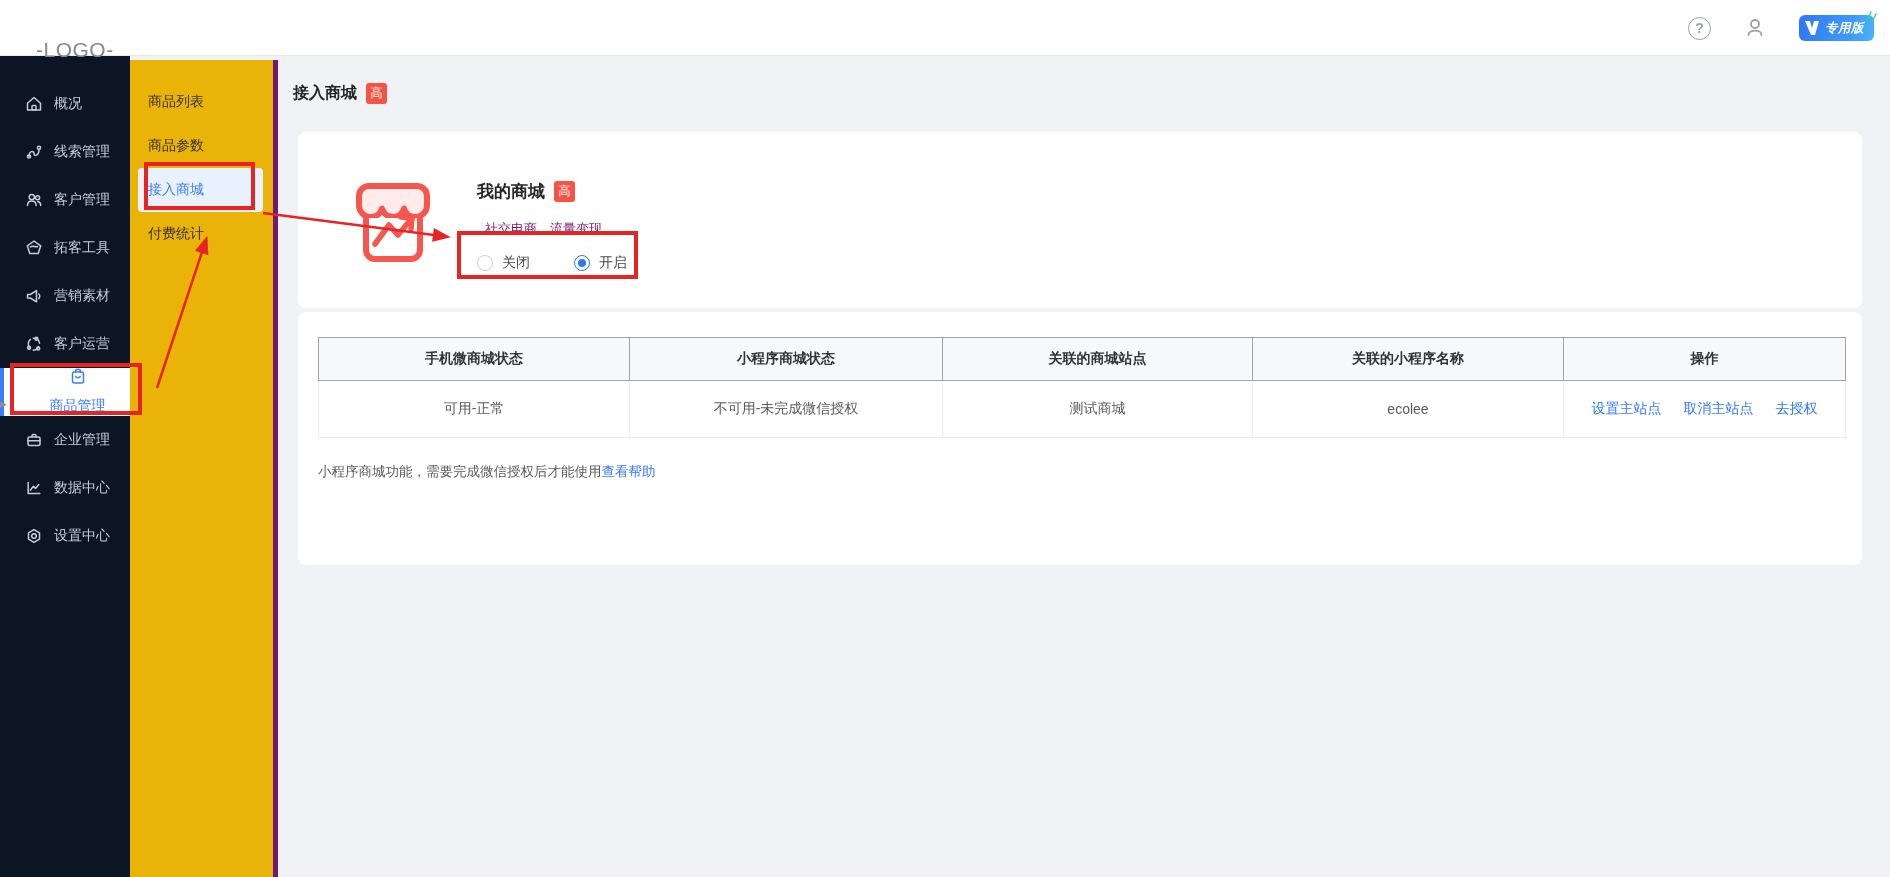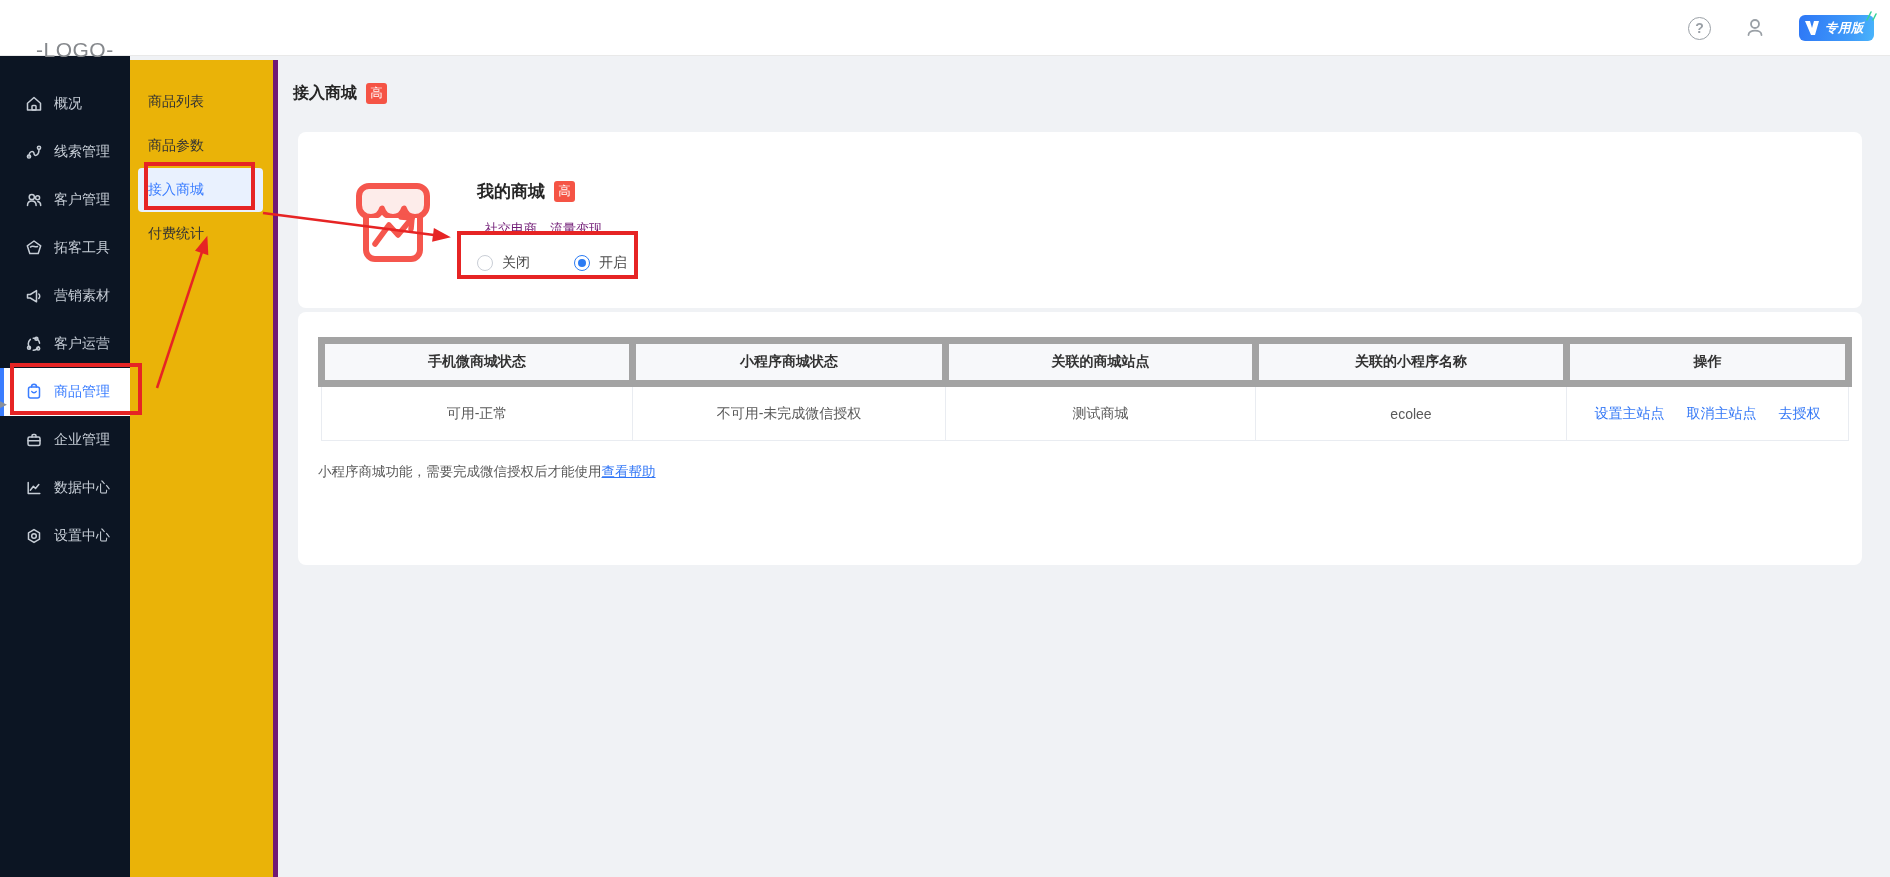--- a/index.html
+++ b/index.html
@@ -19,21 +19,21 @@
   .user-icon{width:24px;height:24px;cursor:pointer;}
   .edition-badge{position:relative;height:26px;padding:0 10px 0 26px;border-radius:6px;background:linear-gradient(100deg,#2e77f6 0%,#3f9bf9 70%,#49b4fb 100%);display:flex;align-items:center;cursor:pointer;}
   .edition-badge .vmark{position:absolute;left:5px;top:4px;width:16px;height:18px;}
   .edition-badge .txt{color:#fff;font-size:12.5px;font-weight:bold;font-style:italic;letter-spacing:.5px;}
   .edition-badge .spark{position:absolute;right:-3px;top:-4px;width:12px;height:10px;}
 
   
   .sidenav{position:absolute;left:0;top:56px;width:130px;height:821px;background:var(--sidebar_bg);padding-top:24px;z-index:4;}
   .nav-item{position:relative;height:48px;display:flex;align-items:center;padding-left:25px;gap:11px;color:#c6cdd6;font-size:14px;cursor:pointer;}
   .nav-item svg{width:18px;height:18px;flex:0 0 18px;stroke:#c6cdd6;fill:none;stroke-width:1.5;stroke-linecap:round;stroke-linejoin:round;}
-  .nav-item.active{background:#fff;color:var(--accent);}
+  .nav-item.active{background:#fff;color:var(--accent);flex-direction:column;}
   .nav-item.active svg{stroke:var(--accent);}
   .nav-item.active::before{content:"";position:absolute;left:0;top:0;width:4px;height:100%;background:var(--accent);}
   .collapse-handle{position:absolute;left:0px;top:399px;color:#8a9099;font-size:9px;z-index:6;cursor:pointer;}
 
   
   .submenu{position:absolute;left:130px;top:60px;width:148px;height:821px;background:#eab308;border-right:5px solid #701a75;padding-top:20px;z-index:3;}
   .submenu-item{height:44px;display:flex;align-items:center;padding-left:18px;font-size:14px;color:#333;cursor:pointer;}
   .submenu-item.active{margin:0 10px 0 8px;padding-left:10px;border-radius:4px;background:var(--pill_bg);color:var(--accent);height:44px;}
 
   
@@ -52,26 +52,26 @@
   .mall-title{font-size:17px;font-weight:bold;color:#262626;}
   .mall-sub{margin-top:17px;font-size:13px;color:#701a75;margin-left:8px;}
   .radio-row{margin-top:16px;display:flex;align-items:center;font-size:14px;color:#4a4a4a;}
   .radio{width:16px;height:16px;border-radius:50%;border:1px solid #c9ced6;background:#fff;flex:0 0 16px;cursor:pointer;}
   .radio.checked{border:1px solid #2b7bf3;display:flex;align-items:center;justify-content:center;}
   .radio.checked::after{content:"";width:8px;height:8px;border-radius:50%;background:#2b7bf3;}
   .radio-label{margin-left:9px;cursor:pointer;}
   .radio-gap{width:44px;}
 
   table.mall{position:absolute;left:20px;top:25px;width:1527px;border-collapse:collapse;table-layout:fixed;font-size:14px;}
-  table.mall th{height:43px;background:#f7f8fa;border:7px solid #a3a3a3;font-weight:bold;color:#333;text-align:center;}
+  table.mall th{height:43px;background:#f7f8fa;border:1px solid #a3a3a3;font-weight:bold;color:#333;text-align:center;}
   table.mall td{height:57px;border:1px solid #e9ecf1;color:#595959;text-align:center;background:#fff;}
   td.ops a{color:var(--link);text-decoration:none;margin:0 9px;cursor:pointer;text-align:right;}
 
   .notes{position:absolute;left:20px;top:147px;font-size:13.5px;color:#595959;line-height:26.5px;}
-  .notes .link{color:var(--link);cursor:pointer;text-decoration:underline;}
+  .notes .link{color:var(--link);cursor:pointer;}
 
   
   .overlay{position:absolute;left:0;top:0;width:1890px;height:877px;pointer-events:none;z-index:50;}
   .overlay rect{fill:none;stroke:var(--annotation);stroke-width:4;}
   .overlay line{stroke:var(--annotation);stroke-width:2.5;}
 </style>
 </head>
 <body>
 
 <div class="canvas">

